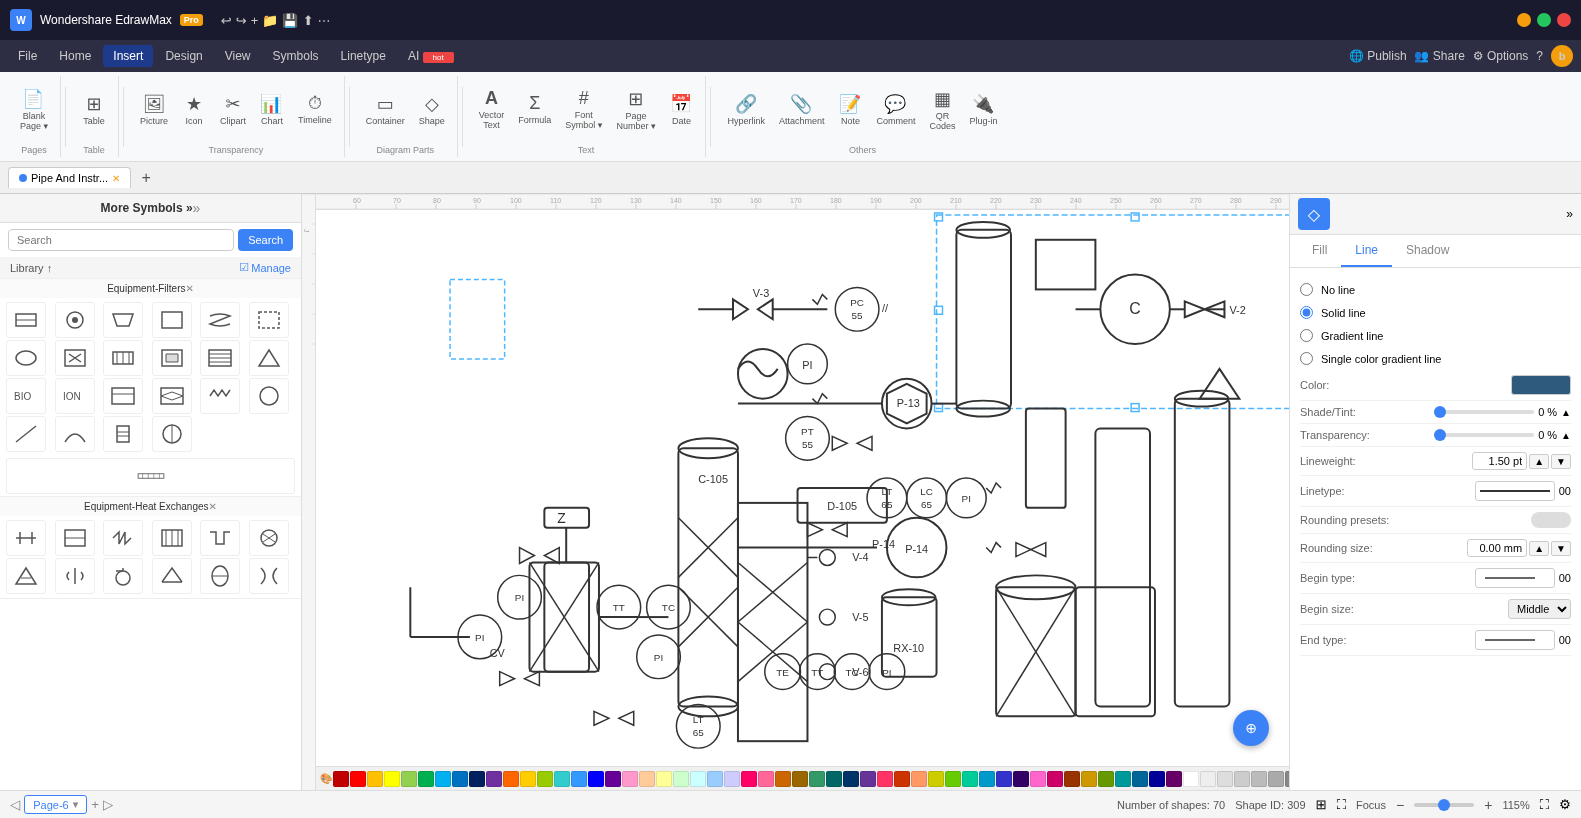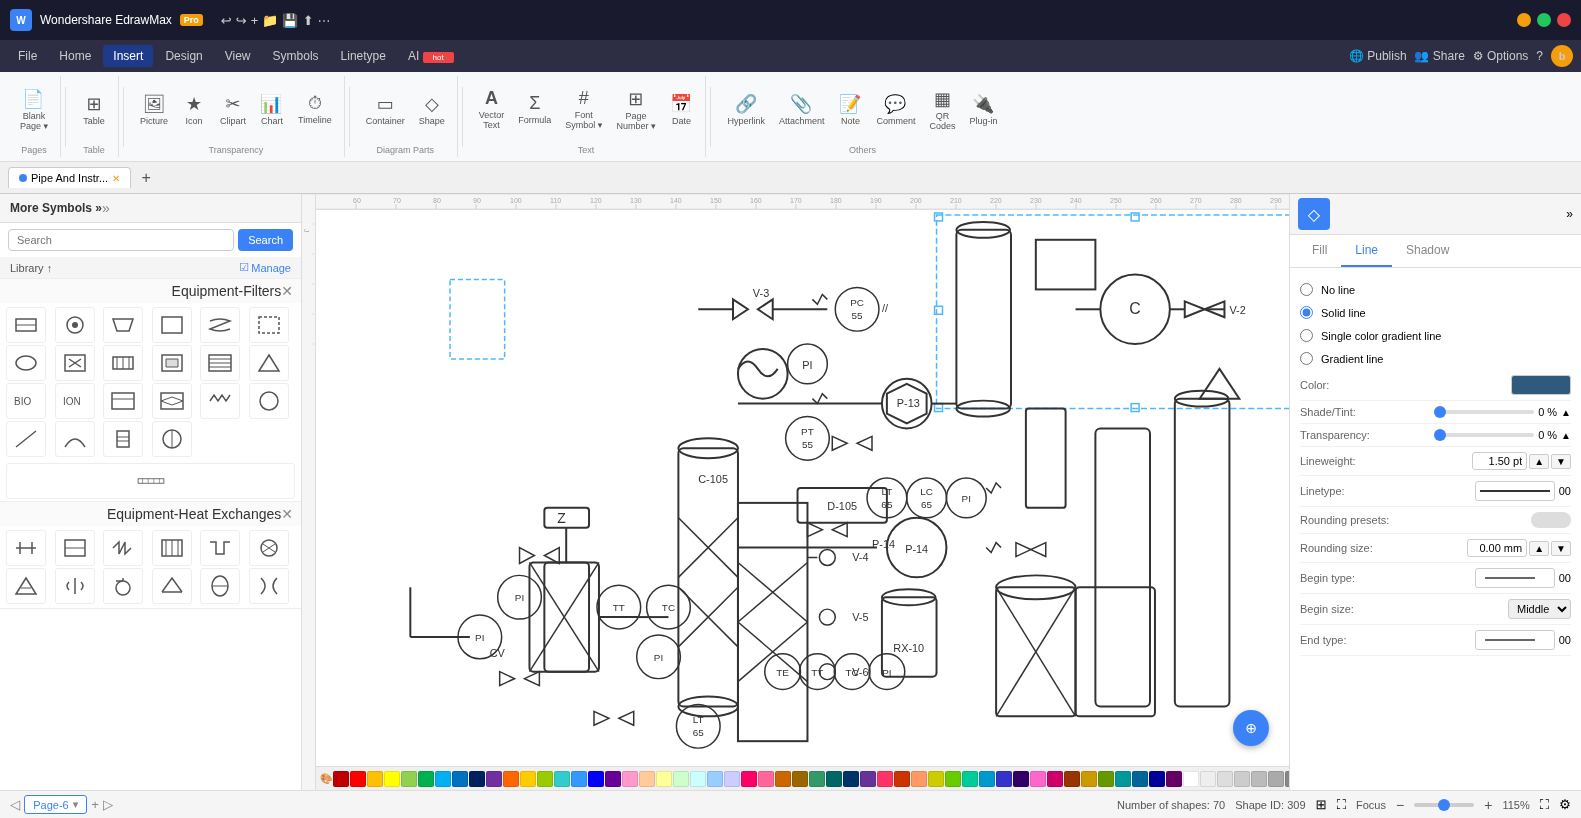--- a/index.html
+++ b/index.html
@@ -100,21 +100,21 @@
     
     .sidebar {
       width: 302px;
       background: white;
       border-right: 1px solid #ddd;
       display: flex;
       flex-direction: column;
       overflow: hidden;
     }
     .sidebar-header {
-      display: flex; align-items: center; justify-content: flex-start;
+      display: flex; align-items: center; justify-content: center;
       padding: 6px 10px; border-bottom: 1px solid #ddd; background: #f5f5f5;
     }
     .sidebar-title { font-size: 12px; font-weight: bold; color: #333; }
     .sidebar-collapse { cursor: pointer; color: #888; font-size: 14px; }
 
     .search-area { display: flex; gap: 4px; padding: 6px 8px; }
     .search-input {
       flex: 1; padding: 4px 8px; border: 1px solid #ccc; border-radius: 4px;
       font-size: 11px; outline: none;
     }
@@ -125,22 +125,22 @@
 
     .library-header {
       display: flex; align-items: center; justify-content: space-between;
       padding: 4px 10px; background: #f5f5f5; border-bottom: 1px solid #eee;
       font-size: 11px; color: #555;
     }
     .manage-link { color: #3b82f6; cursor: pointer; font-size: 11px; display: flex; align-items: center; gap: 2px; }
 
     .symbol-section { border-bottom: 1px solid #eee; }
     .symbol-section-header {
-      display: flex; align-items: center; justify-content: flex-end;
-      padding: 4px 8px; background: #fafafa; font-size: 14px; color: #333;
+      display: flex; align-items: center; justify-content: center;
+      padding: 4px 8px; background: #fafafa; font-size: 10px; color: #333;
     }
     .symbol-close { cursor: pointer; color: #888; }
     .symbol-grid {
       display: grid; grid-template-columns: repeat(6, 1fr);
       gap: 2px; padding: 4px 6px;
     }
     .symbol-item {
       width: 40px; height: 36px; display: flex; align-items: center; justify-content: center;
       border: 1px solid #eee; border-radius: 3px; cursor: pointer; background: white;
       font-size: 10px; color: #555;
@@ -1008,25 +1008,25 @@
       <div class="rp-option">
         <input type="radio" name="line-type" style="">
         <span>No line</span>
       </div>
       <div class="rp-option">
         <input type="radio" name="line-type" checked="" style="">
         <span>Solid line</span>
       </div>
       <div class="rp-option">
         <input type="radio" name="line-type" style="">
-        <span>Single color gradient line</span>
+        <span>Gradient line</span>
       </div>
       <div class="rp-option">
         <input type="radio" name="line-type" style="">
-        <span>Gradient line</span>
+        <span>Single color gradient line</span>
       </div>
 
       <div class="rp-row">
         <label>Color:</label>
         <div class="rp-row-value">
           <div class="color-swatch"></div>
         </div>
       </div>
 
       <div class="rp-row">

